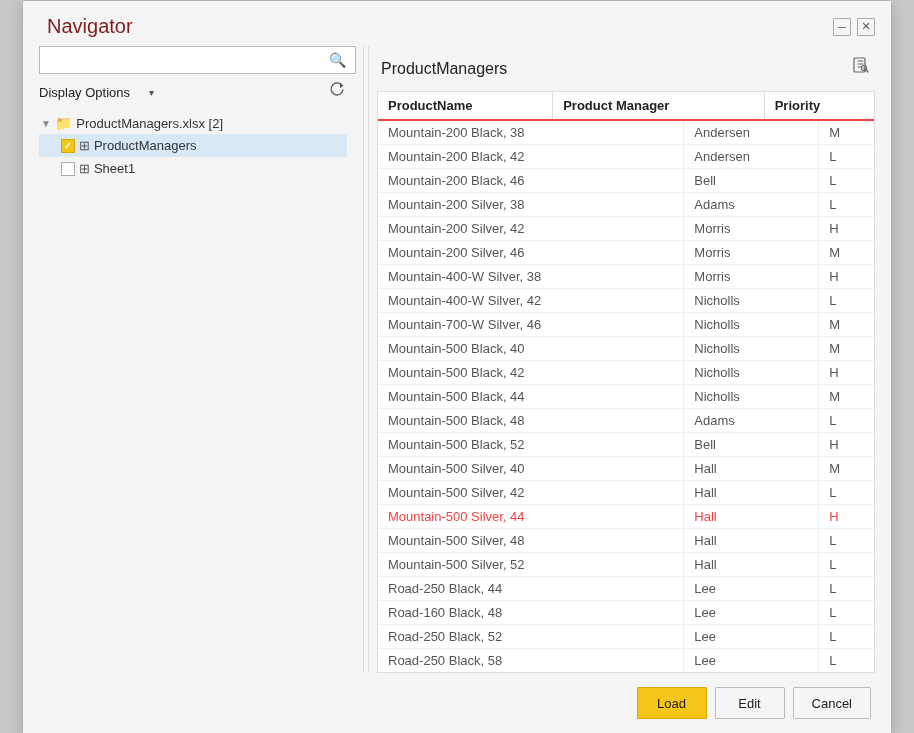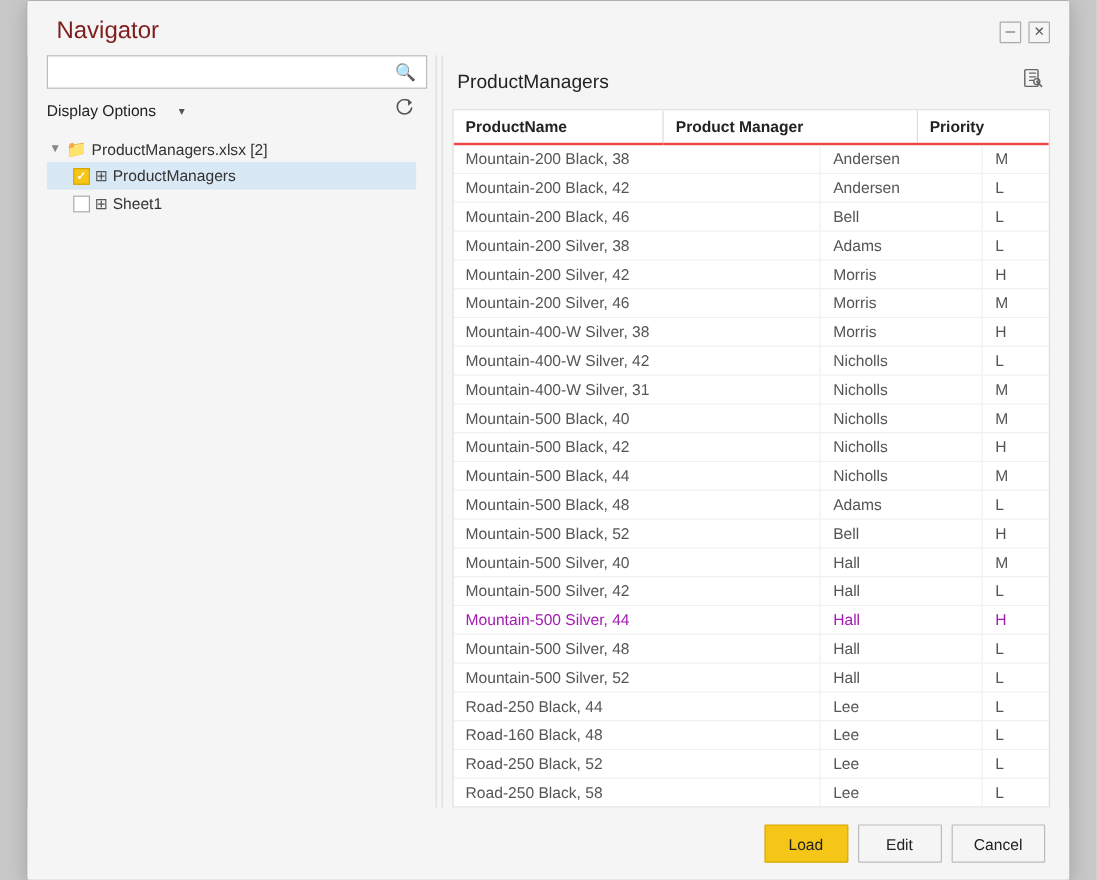--- a/index.html
+++ b/index.html
@@ -233,21 +233,21 @@
     .data-table th:last-child { border-right: none; }
     .data-table td {
       border-bottom: 1px solid #f0f0f0;
       border-right: 1px solid #f0f0f0;
       padding: 4px 10px;
       color: #555;
       white-space: nowrap;
     }
     .data-table td:last-child { border-right: none; }
     .data-table tr:last-child td { border-bottom: none; }
-    .data-table tr.highlight td { color: #a21caf; }
+    .data-table tr.highlight td { color: #ef4444; }
     .table-scroll-wrap {
       flex: 1;
       overflow-y: auto;
       overflow-x: hidden;
     }
     
     .table-scroll-wrap::-webkit-scrollbar { width: 14px; }
     .table-scroll-wrap::-webkit-scrollbar-track { background: #f0f0f0; }
     .table-scroll-wrap::-webkit-scrollbar-thumb { background: #c0c0c0; border: 2px solid #f0f0f0; border-radius: 2px; }
     
@@ -403,21 +403,21 @@
                   <td>Mountain-400-W Silver, 38</td>
                   <td>Morris</td>
                   <td>H</td>
                 </tr>
                 <tr>
                   <td>Mountain-400-W Silver, 42</td>
                   <td>Nicholls</td>
                   <td>L</td>
                 </tr>
                 <tr>
-                  <td>Mountain-400-W Silver, 31</td>
+                  <td>Mountain-700-W Silver, 46</td>
                   <td>Nicholls</td>
                   <td>M</td>
                 </tr>
                 <tr>
                   <td>Mountain-500 Black, 40</td>
                   <td>Nicholls</td>
                   <td>M</td>
                 </tr>
                 <tr>
                   <td>Mountain-500 Black, 42</td>

